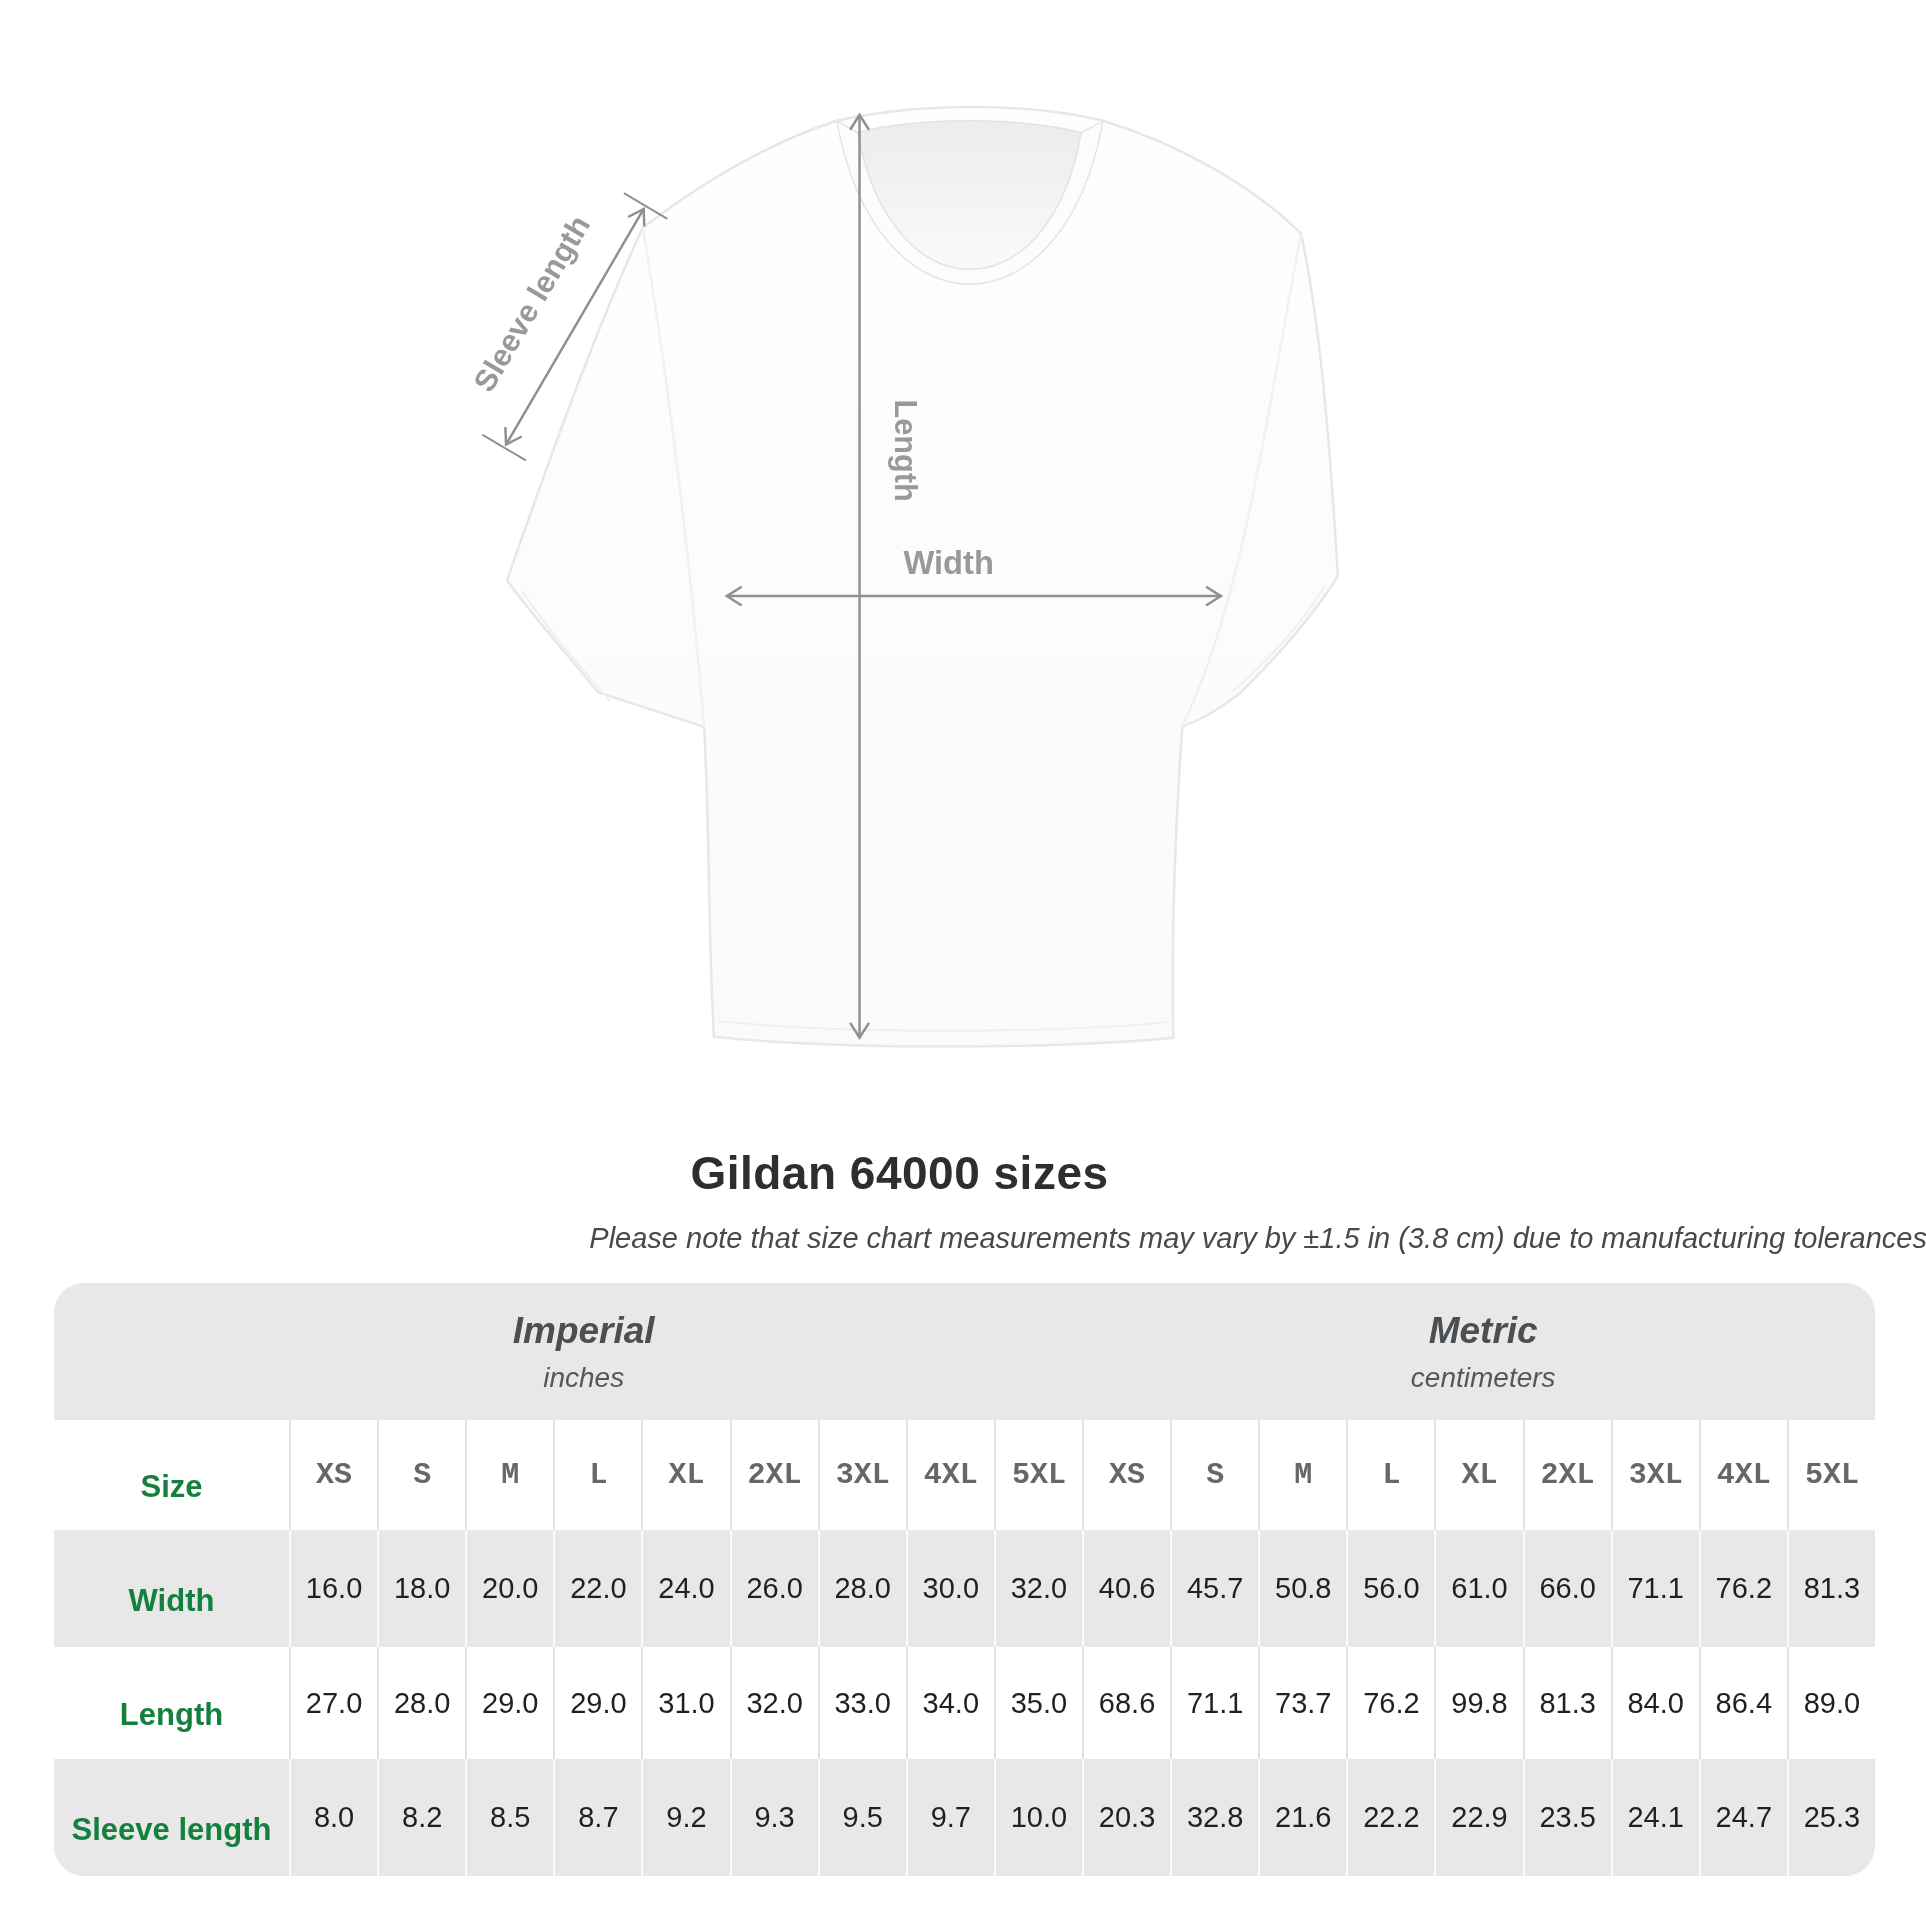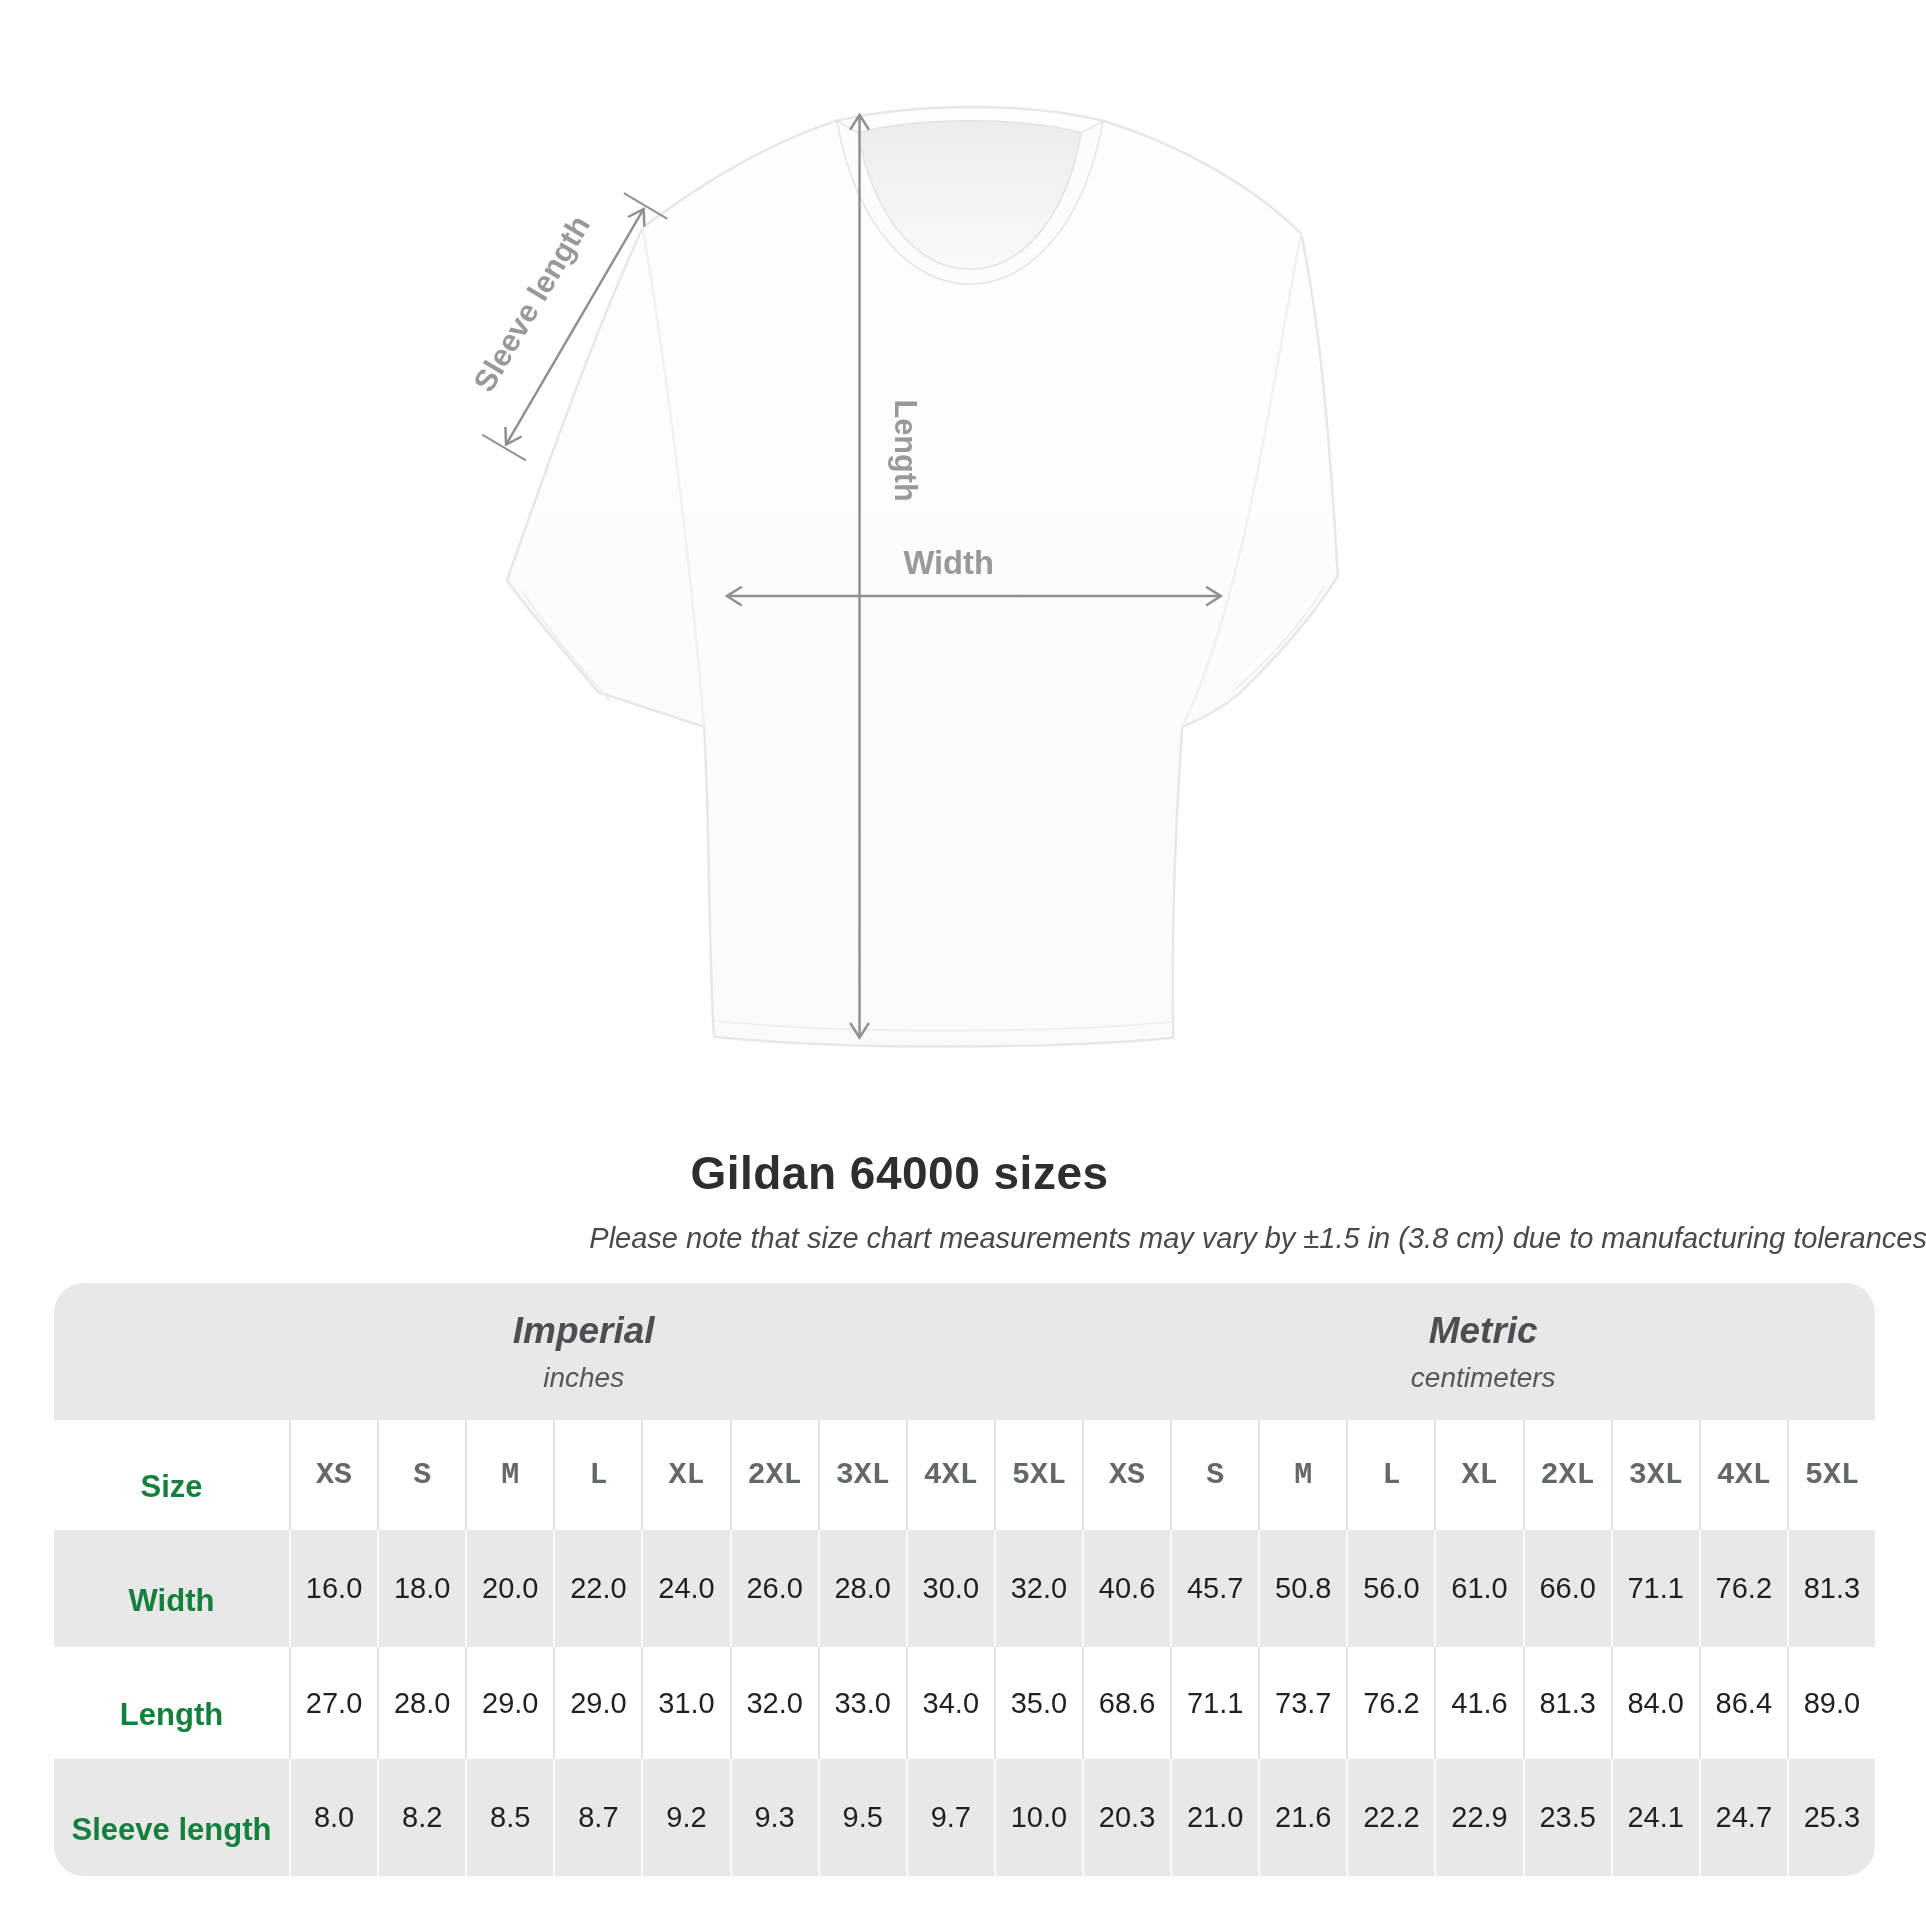--- a/index.html
+++ b/index.html
@@ -170,39 +170,39 @@
           <div class="cell value">29.0</div>
           <div class="cell value">31.0</div>
           <div class="cell value">32.0</div>
           <div class="cell value">33.0</div>
           <div class="cell value">34.0</div>
           <div class="cell value">35.0</div>
           <div class="cell value">68.6</div>
           <div class="cell value">71.1</div>
           <div class="cell value">73.7</div>
           <div class="cell value">76.2</div>
-          <div class="cell value">41.6</div>
+          <div class="cell value">99.8</div>
           <div class="cell value">81.3</div>
           <div class="cell value">84.0</div>
           <div class="cell value">86.4</div>
           <div class="cell value">89.0</div>
         </div>
         <div class="t-row measure-row-2 band-gray">
           <div class="cell row-label">Sleeve length</div>
           <div class="cell value">8.0</div>
           <div class="cell value">8.2</div>
           <div class="cell value">8.5</div>
           <div class="cell value">8.7</div>
           <div class="cell value">9.2</div>
           <div class="cell value">9.3</div>
           <div class="cell value">9.5</div>
           <div class="cell value">9.7</div>
           <div class="cell value">10.0</div>
           <div class="cell value">20.3</div>
-          <div class="cell value">21.0</div>
+          <div class="cell value">32.8</div>
           <div class="cell value">21.6</div>
           <div class="cell value">22.2</div>
           <div class="cell value">22.9</div>
           <div class="cell value">23.5</div>
           <div class="cell value">24.1</div>
           <div class="cell value">24.7</div>
           <div class="cell value">25.3</div>
         </div>
       </div>
 

